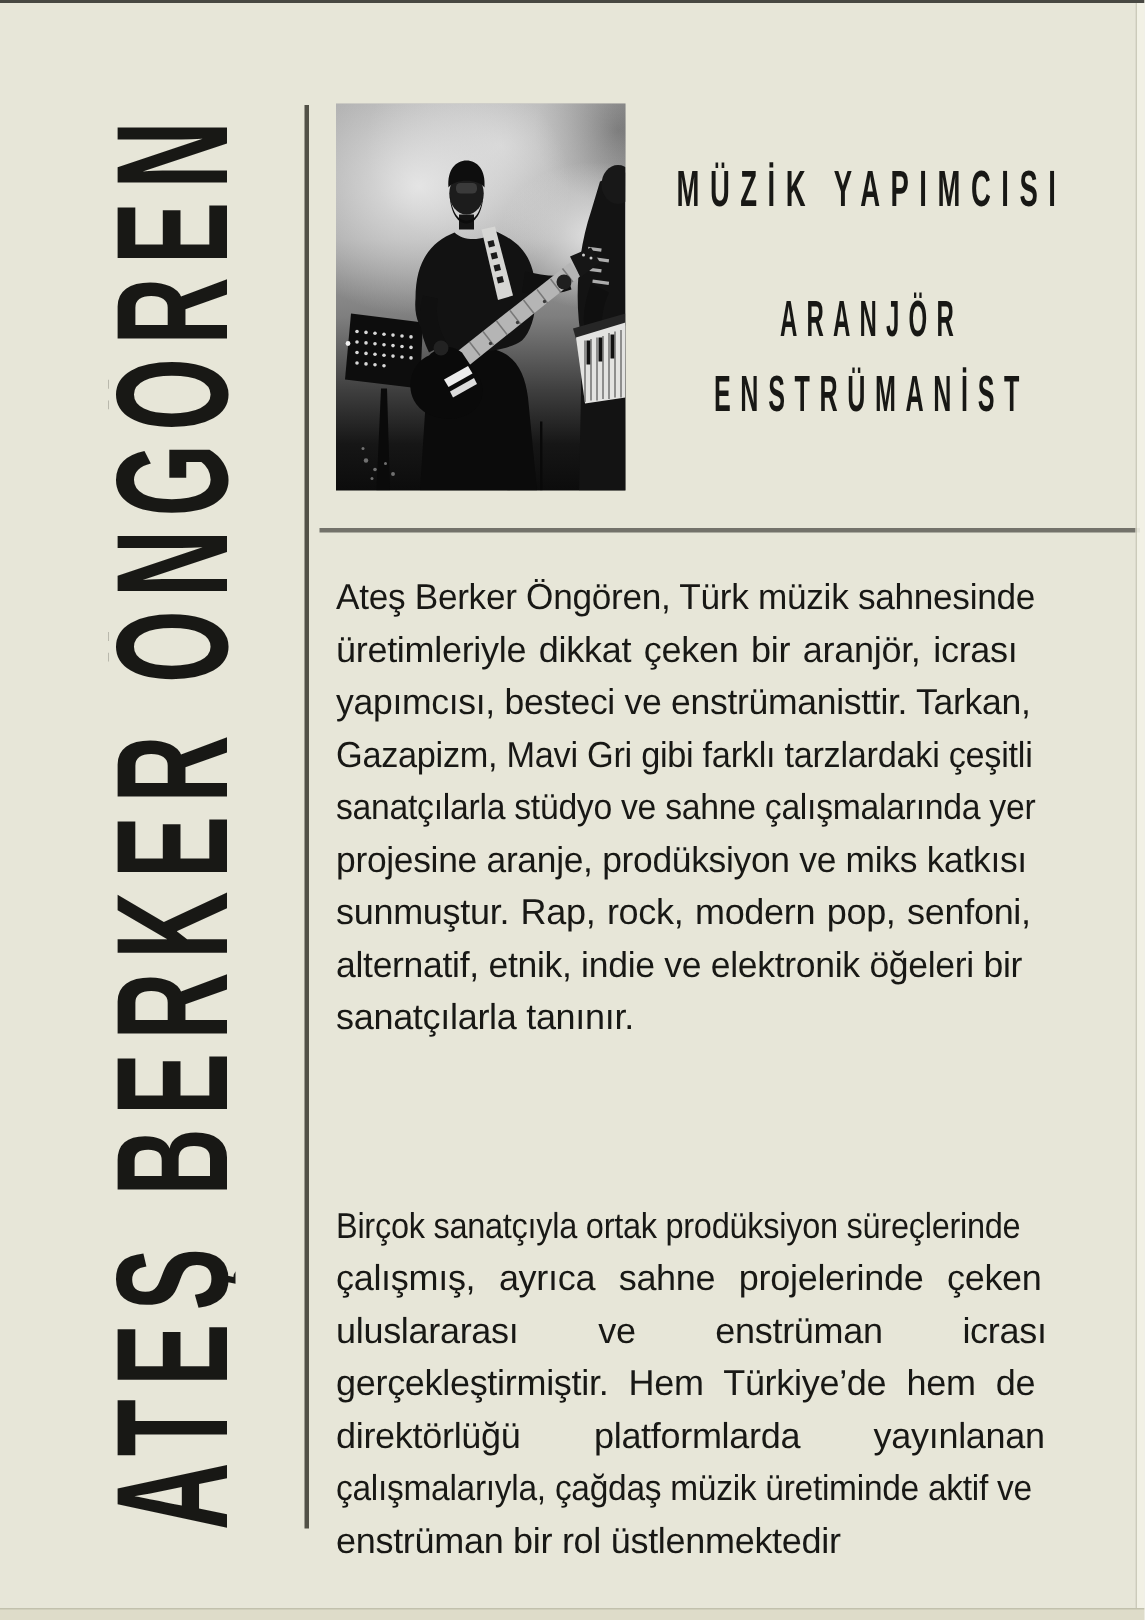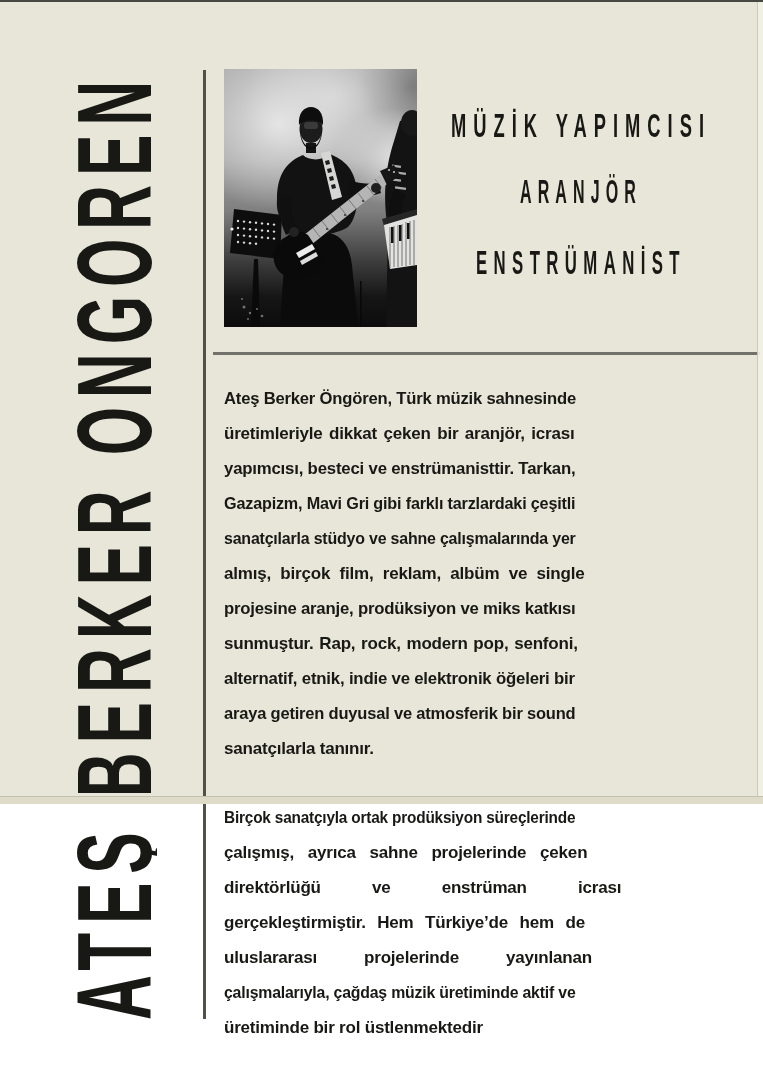--- a/index.html
+++ b/index.html
@@ -1,17 +1,17 @@
 <!DOCTYPE html>
 <html style="--bg: #e7e6d8; --ink: #181815; --line-v: #525147; --line-h: #73726a;"><head>
 <meta charset="utf-8">
 <style>
   html,body{margin:0;padding:0;}
   body{width:763px;height:1080px;overflow:hidden;font-family:"Liberation Sans",sans-serif;}
-  .poster{position:relative;width:763px;height:804px;background:var(--bg,#e7e6d8);}
+  .poster{position:relative;width:763px;height:1080px;background:var(--bg,#e7e6d8);}
 
   
   .name-wrap{position:absolute;left:72px;top:68px;width:85px;height:952px;}
   .name-wrap svg{display:block;transform-origin:0 0;transform:rotate(-90deg) translateX(-952px);}
 
   
   .divider-v{position:absolute;left:203px;top:70px;width:3px;height:949px;background:var(--line-v,#525147);}
   .divider-h{position:absolute;left:213px;top:352px;width:547px;height:3px;background:var(--line-h,#73726a);}
 
   
@@ -25,21 +25,21 @@
   }
   .photo svg{display:block;}
 
   
   .role{position:absolute;}
   .role svg{display:block;overflow:visible;}
   .role text, .name-wrap text{fill:var(--ink,#181815);font-family:"Liberation Sans",sans-serif;font-weight:700;}
 
   
   .bio{position:absolute;left:224px;width:521px;color:var(--ink,#181815);}
-  .bio-line{height:35px;line-height:35px;font-size:17px;font-weight:700;letter-spacing:-0.2px;white-space:nowrap;}
+  .bio-line{height:35px;line-height:35px;font-size:24px;font-weight:400;letter-spacing:-0.2px;white-space:nowrap;}
   .bio-line span{display:inline-block;white-space:nowrap;transform-origin:0 50%;}
 
   
   .edge-top{position:absolute;top:0;left:0;right:0;height:2px;background:#2b2b28;opacity:.85;}
   .edge-right{position:absolute;top:2px;right:0;width:5px;bottom:7px;background:#f3f2e7;border-left:1px solid #c9c8b7;opacity:.9;}
   .edge-bottom{position:absolute;left:0;right:0;bottom:0;height:7px;background:#dedcc9;border-top:1px solid #c2c1ad;}
 </style>
 </head>
 <body>
 
@@ -177,52 +177,50 @@
           <circle cx="18" cy="230" r="1"></circle>
       </g>
     </svg>
   </div>
 
   <div class="role" style="left:451px;top:101px;">
     <svg width="264" height="46">
         <text x="0" y="36" font-size="34" letter-spacing="13" textLength="260" lengthAdjust="spacingAndGlyphs">MÜZİK YAPIMCISI</text>
       </svg>
   </div>
-  <div class="role" style="left:520px;top:167px;">
+  <div class="role" style="left:520px;top:188px;">
     <svg width="126" height="46">
         <text x="0" y="36" font-size="34" letter-spacing="13" textLength="122" lengthAdjust="spacingAndGlyphs">ARANJÖR</text>
       </svg>
   </div>
   <div class="role" style="left:476px;top:238px;">
     <svg width="214" height="46">
         <text x="0" y="36" font-size="34" letter-spacing="13" textLength="210" lengthAdjust="spacingAndGlyphs">ENSTRÜMANİST</text>
       </svg>
   </div>
 
   <div class="divider-h"></div>
 
   <div class="bio" style="top:381px;">
       <div class="bio-line"><span style="transform: scaleX(0.9775);">Ateş Berker Öngören, Türk müzik sahnesinde</span></div>
       <div class="bio-line"><span style="word-spacing: 2px;">üretimleriyle dikkat çeken bir aranjör, icrası</span></div>
       <div class="bio-line"><span style="transform: scaleX(0.9867);">yapımcısı, besteci ve enstrümanisttir. Tarkan,</span></div>
       <div class="bio-line"><span style="transform: scaleX(0.9525);">Gazapizm, Mavi Gri gibi farklı tarzlardaki çeşitli</span></div>
       <div class="bio-line"><span style="transform: scaleX(0.9371);">sanatçılarla stüdyo ve sahne çalışmalarında yer</span></div>
-      <div class="bio-line"><span style="word-spacing: 4.83px;">almış, birçok film, reklam, albüm ve single</span></div>
       <div class="bio-line"><span style="transform: scaleX(0.983);">projesine aranje, prodüksiyon ve miks katkısı</span></div>
       <div class="bio-line"><span style="word-spacing: 1.2px; text-align: center;">sunmuştur. Rap, rock, modern pop, senfoni,</span></div>
       <div class="bio-line"><span style="transform: scaleX(0.9867);">alternatif, etnik, indie ve elektronik öğeleri bir</span></div>
-      <div class="bio-line"><span style="transform: scaleX(0.9702);">araya getiren duyusal ve atmosferik bir sound</span></div>
       <div class="bio-line"><span>sanatçılarla tanınır.</span></div>
     </div>
   <div class="bio" style="top:800px;">
       <div class="bio-line"><span style="transform: scaleX(0.9029);">Birçok sanatçıyla ortak prodüksiyon süreçlerinde</span></div>
       <div class="bio-line"><span style="word-spacing: 9.25px;">çalışmış, ayrıca sahne projelerinde çeken</span></div>
-      <div class="bio-line"><span style="word-spacing: 46.67px;">direktörlüğü ve enstrüman icrası</span></div>
+      <div class="bio-line"><span style="word-spacing: 46.67px;">uluslararası ve enstrüman icrası</span></div>
       <div class="bio-line"><span style="word-spacing: 7px;">gerçekleştirmiştir. Hem Türkiye’de hem de</span></div>
-      <div class="bio-line"><span style="word-spacing: 42.5px;">uluslararası projelerinde yayınlanan</span></div>
+      <div class="bio-line"><span style="word-spacing: 42.5px;">direktörlüğü platformlarda yayınlanan</span></div>
       <div class="bio-line"><span style="transform: scaleX(0.9304);">çalışmalarıyla, çağdaş müzik üretiminde aktif ve</span></div>
-      <div class="bio-line"><span>üretiminde bir rol üstlenmektedir</span></div>
+      <div class="bio-line"><span>enstrüman bir rol üstlenmektedir</span></div>
     </div>
 
   <div class="edge-top"></div>
   <div class="edge-right"></div>
   <div class="edge-bottom"></div>
 </div>
 
 </body></html>

